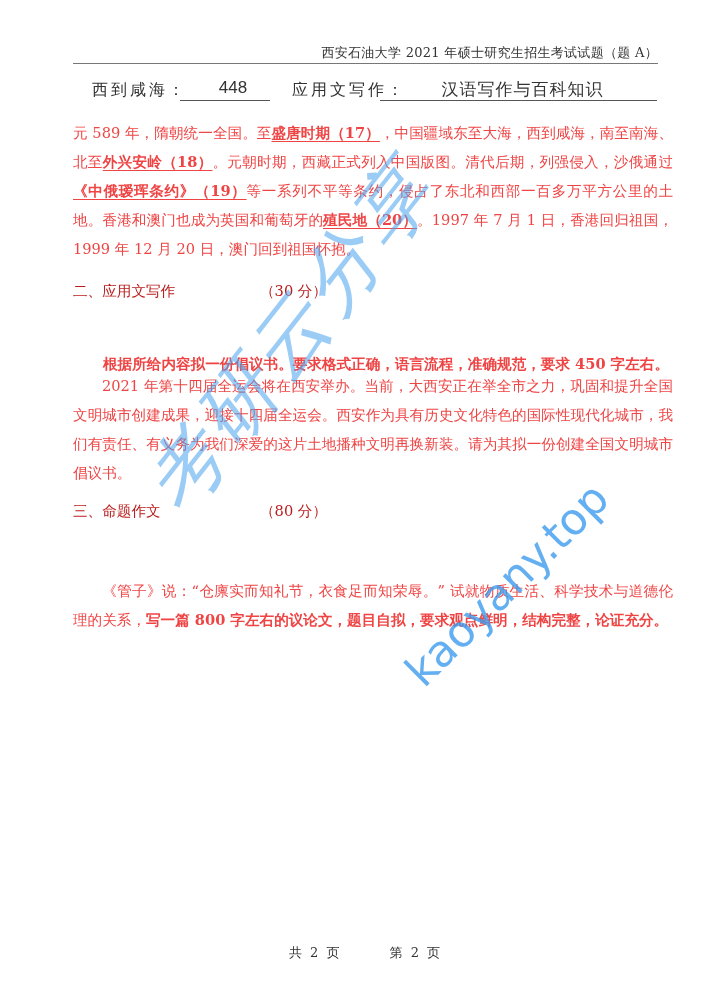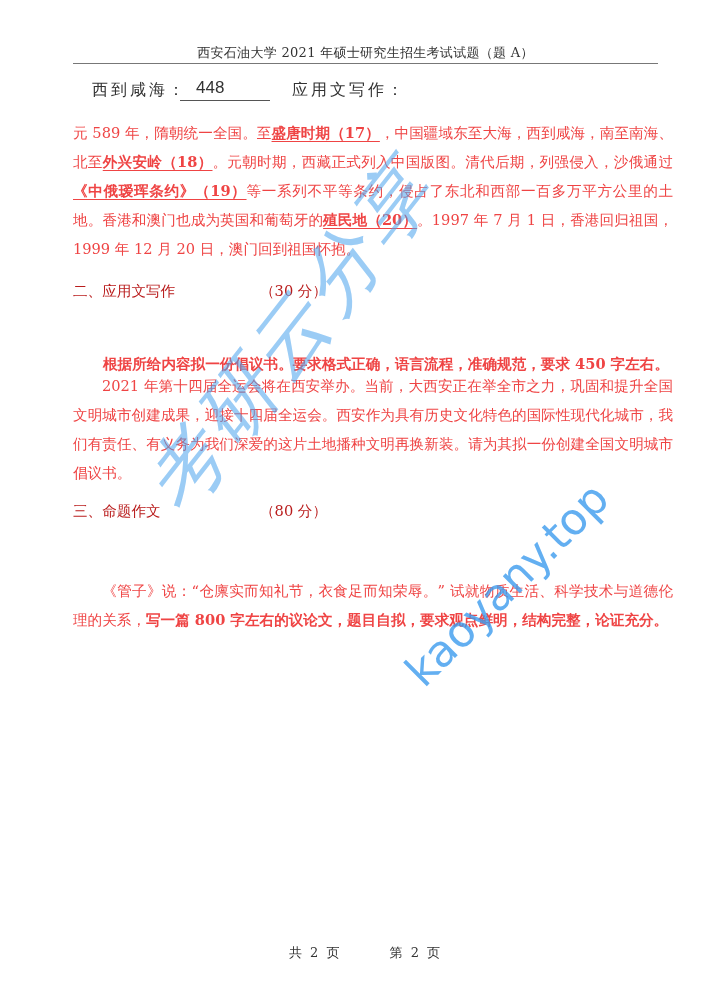--- a/index.html
+++ b/index.html
@@ -1,32 +1,32 @@
 <!DOCTYPE html>
 <html><head>
 <meta charset="utf-8">
 <style>
   html, body { margin: 0; padding: 0; }
   body {
     width: 725px; height: 1002px; background: #ffffff; position: relative; overflow: hidden;
     font-family: "DejaVu Serif", "Liberation Serif", serif; color: #222;
   }
   .header-title {
-    position: absolute; left: 73px; width: 585px; top: 44px; text-align: center;
+    position: absolute; left: 73px; width: 585px; top: 44px; text-align: right;
     font-size: 13px; color: #333; letter-spacing: 0.3px;
   }
   .header-rule {
     position: absolute; left: 73px; width: 585px; top: 63px; height: 0; border-top: 1.2px solid #777;
   }
   .subject-row {
     position: absolute; left: 92px; top: 78px; width: 580px; height: 28px; font-size: 16px; color: #333;
   }
   .subject-row .lbl { position: absolute; top: 2px; letter-spacing: 3px; }
   .subject-row .val {
-    position: absolute; top: 0px; border-bottom: 1.3px solid #555; text-align: left; padding-left: 16px; height: 22px;
+    position: absolute; top: 0px; border-bottom: 1.3px solid #555; text-align: center; padding-left: 16px; height: 22px;
     font-family: "Liberation Sans", "DejaVu Sans", sans-serif; font-size: 17px; color: #333;
   }
   .subject-row .val.name { font-family: "DejaVu Serif", serif; font-size: 17px; letter-spacing: 1px; padding-left: 8px; }
   .para {
     position: absolute; left: 73px; width: 600px; font-size: 14.6px; line-height: 29px; color: #ef4444;
     text-align: justify; margin: 0;
   }
   .para .indent { display: inline-block; width: 29px; }
   .u { text-decoration: underline; text-underline-offset: 3px; }
   .b { font-weight: bold; }
@@ -53,20 +53,21 @@
 </head>
 <body>
 
 <div class="header-title">西安石油大学 2021 年硕士研究生招生考试试题（题 A）</div>
 <div class="header-rule"></div>
 
 <div class="subject-row">
   <span class="lbl" style="left:0;">西到咸海：</span>
   <span class="val" style="left:88px; width:74px;">448</span>
   <span class="lbl" style="left:200px;">应用文写作：</span>
+  <span class="val name" style="left:288px; width:269px;">汉语写作与百科知识</span>
 </div>
 
 <p class="para" style="top:118px;">
   <span>元 589 年，隋朝统一全国。至</span><span class="u b">盛唐时期（17）</span><span>，中国疆域东至大海，西到咸海，南至南海、北至</span><span class="u b">外兴安岭（18）</span><span>。元朝时期，西藏正式列入中国版图。清代后期，列强侵入，沙俄通过</span><span class="u b">《中俄瑷珲条约》（19）</span><span>等一系列不平等条约，侵占了东北和西部一百多万平方公里的土地。香港和澳门也成为英国和葡萄牙的</span><span class="u b">殖民地（20）</span><span>。1997 年 7 月 1 日，香港回归祖国，1999 年 12 月 20 日，澳门回到祖国怀抱。</span>
 </p>
 
 <div class="section-heading" style="top:282px;">
   <span>二、应用文写作</span>
   <span class="score">（30 分）</span>
 </div>

